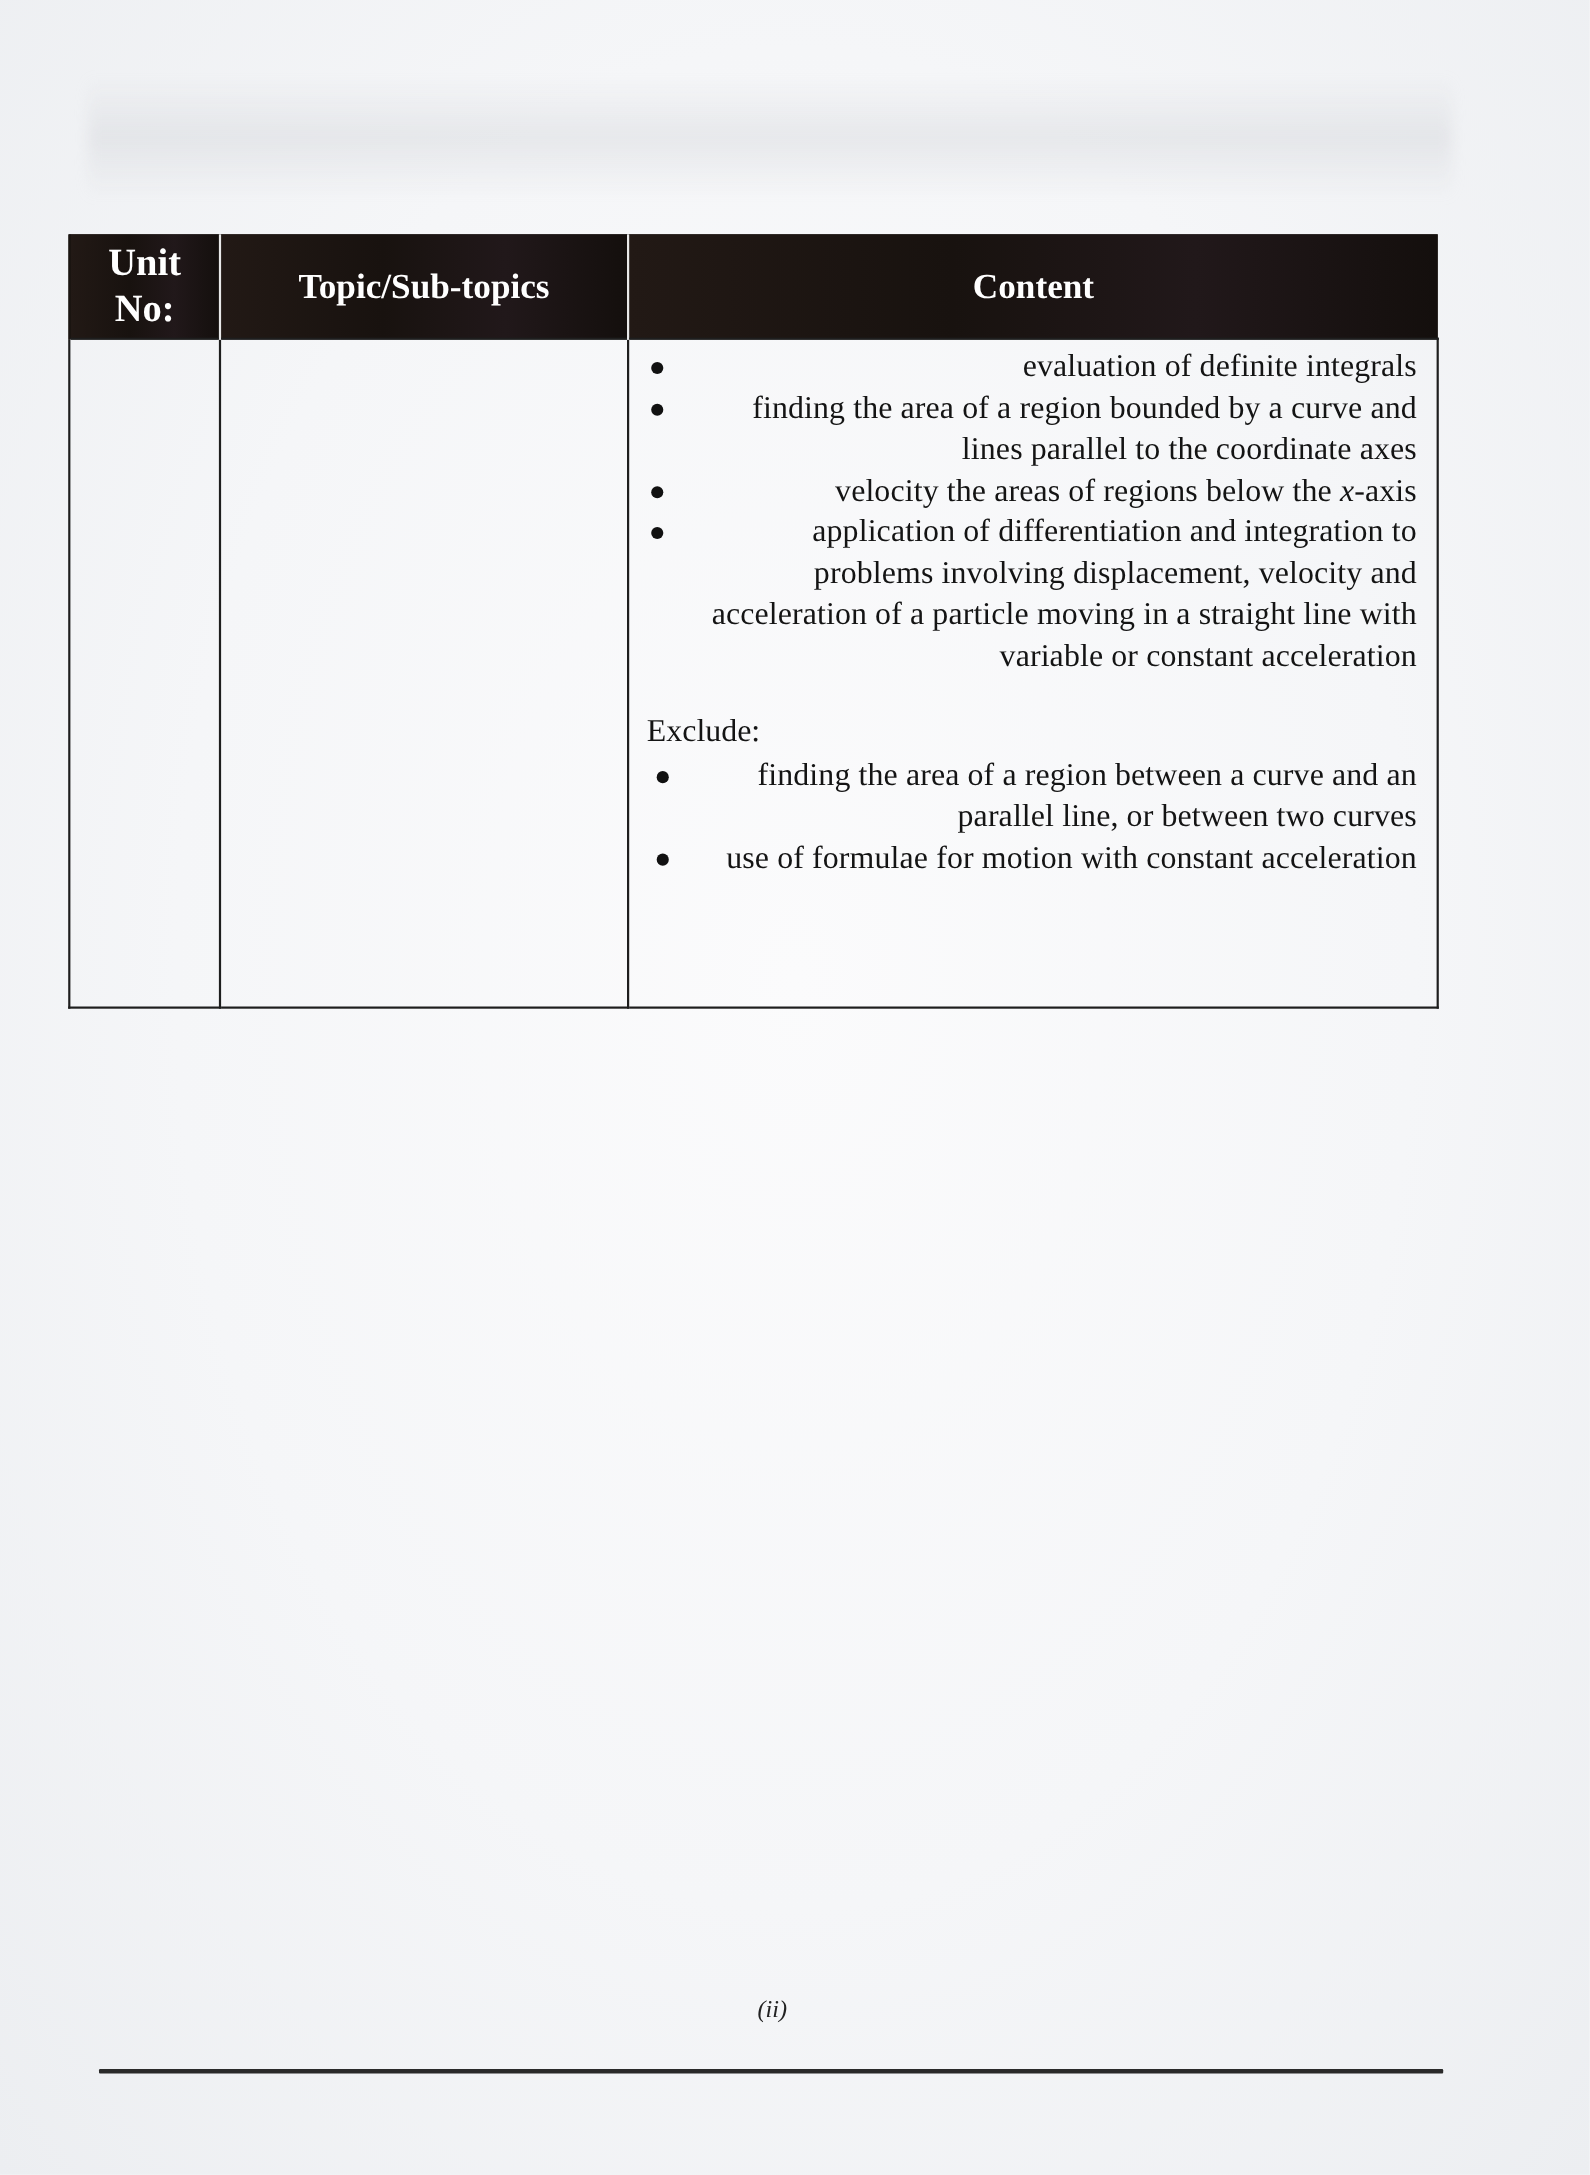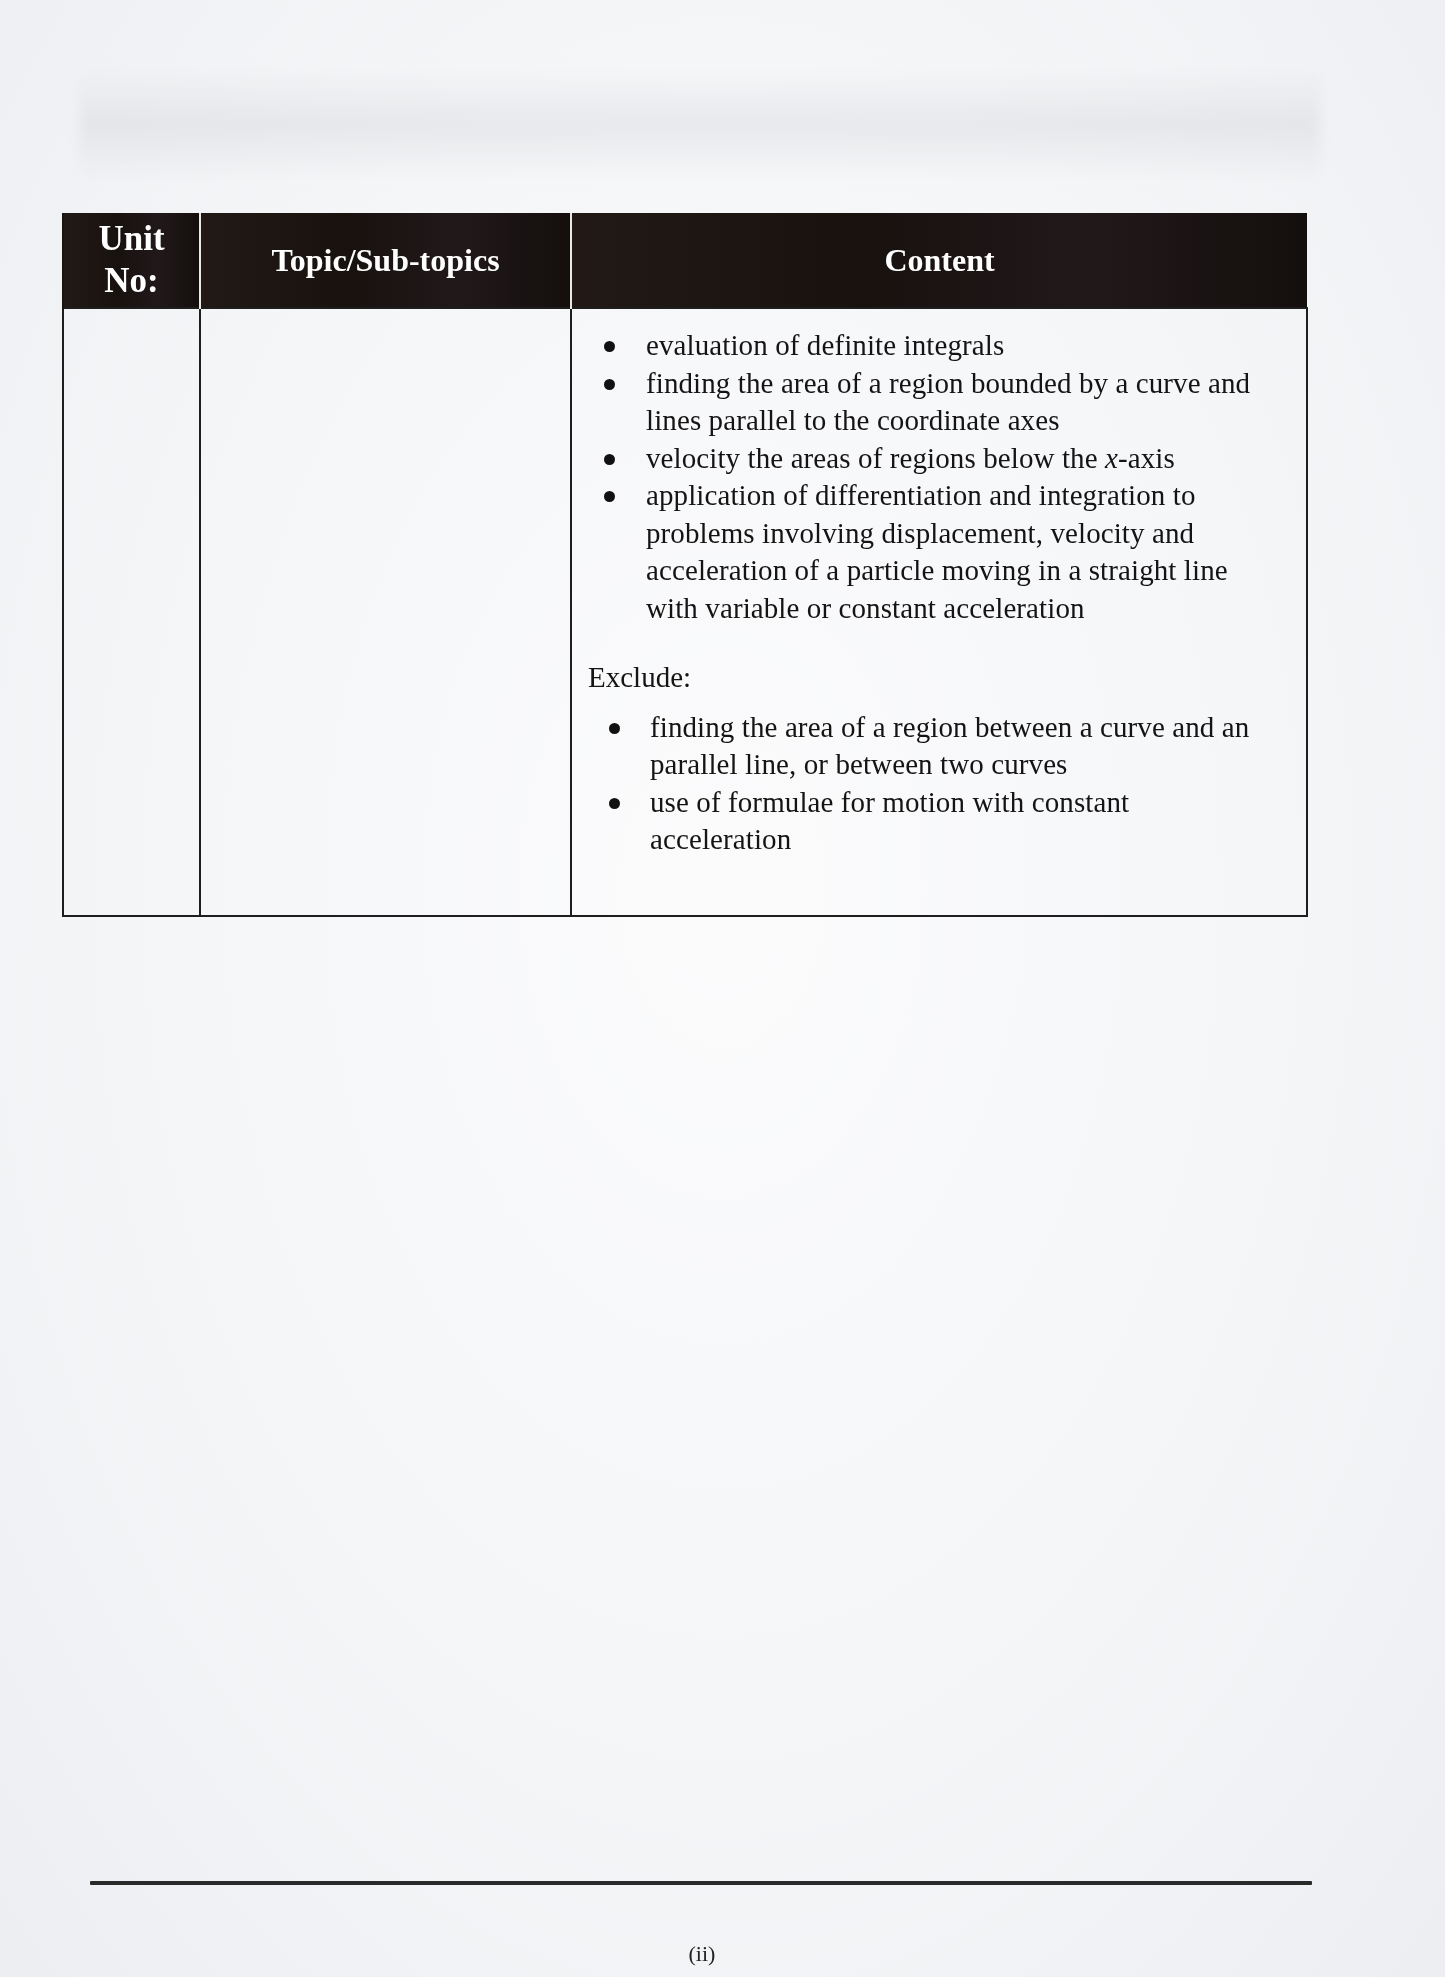--- a/index.html
+++ b/index.html
@@ -78,22 +78,23 @@
       padding: 0;
       height: 580px;
       background: transparent;
     }
 
     .content-cell {
       padding: 6px 18px 20px 16px !important;
     }
     .bullet-list {
       list-style: none;
-      margin: 12px;
-      padding: 0;
+      margin: 0;
+      padding: 0;
+      text-align: right;
     }
     .bullet-item {
       position: relative;
       padding-left: 46px;
       font-size: 29px;
       line-height: 37.5px;
       letter-spacing: 0.1px;
     }
     .bullet-item .bullet-dot {
       position: absolute;
@@ -127,22 +128,23 @@
       top: 1881px;
       width: 1222px;
       height: 4px;
       background: #2a2a2a;
       border-radius: 1px;
     }
     .page-number {
       position: absolute;
       left: 0;
       width: 1404px;
-      top: 1939px;
+      top: 1812px;
       text-align: center;
+      font-style: italic;
       font-size: 22px;
       line-height: 30px;
       color: #222;
     }
   </style>
 </head>
 <body>
 
 <div class="page-shade"></div>
 <div class="top-shadow"></div>

